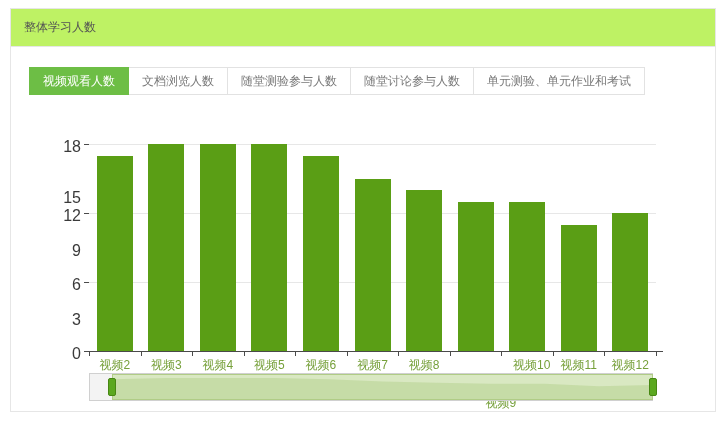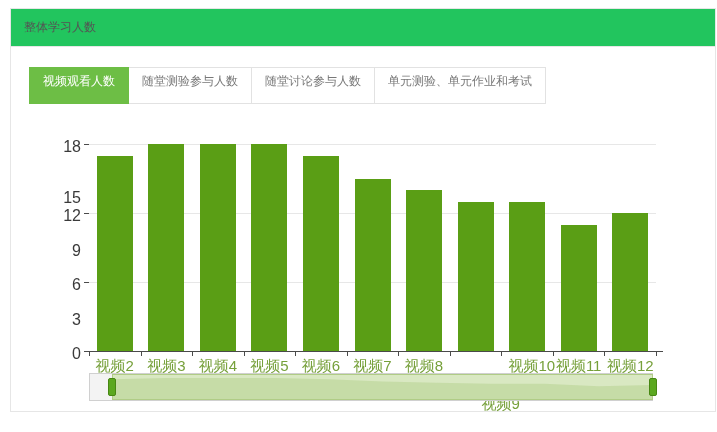--- a/index.html
+++ b/index.html
@@ -1,52 +1,53 @@
 <!DOCTYPE html>
 <html><head>
 <meta charset="utf-8">
 <style>
   * { margin:0; padding:0; box-sizing:border-box; }
   html,body { width:717px; height:432px; background:#fff;
     font-family:"Liberation Sans","DejaVu Sans",sans-serif; }
   .card { position:absolute; left:10px; top:8px; width:706px; height:404px;
     background:#fff; border:1px solid #e6e6e6; }
-  .card-header { height:38px; background:#22c55e; border-bottom:1px solid #e6e6e6;
+  .card-header { height:38px; background:#bef264; border-bottom:1px solid #e6e6e6;
     display:flex; align-items:center; padding-left:13px; }
   .card-title { font-size:12px; color:#545454; }
   .tabs { position:absolute; left:18px; top:58px; display:flex; }
-  .tab { height:37px; line-height:26px; padding:0 13px; font-size:12px; color:#787878;
+  .tab { height:28px; line-height:26px; padding:0 13px; font-size:12px; color:#787878;
     background:#fff; border:1px solid #e2e2e2; margin-left:-1px; cursor:pointer;
     white-space:nowrap; }
   .tab.active { background:#6dbe45; border-color:#6dbe45; color:#fff; margin-left:0; position:relative; z-index:2; }
   .chart { position:absolute; left:0; top:112px; width:706px; height:292px; }
   .gridline { position:absolute; height:1px; background:#e7e7e7; }
   .ytick-label { position:absolute; width:30px; text-align:right; font-size:16px; color:#3a3a3a; }
   .ytick-mark { position:absolute; width:5px; height:1px; background:#4a4a4a; }
   .bar { position:absolute; background:#5a9e15; }
   .x-axis { position:absolute; height:1px; background:#4a4a4a; }
   .xtick-mark { position:absolute; width:1px; height:4px; background:#4a4a4a; }
-  .xtick-label { position:absolute; font-size:15px; color:#76a03a; text-align:center; }
+  .xtick-label { position:absolute; font-size:12px; color:#76a03a; text-align:center; }
   .slider-track { position:absolute; border:1px solid #d0d0d0; background:#fbfbfb; }
   .slider-unselected { position:absolute; background:#f3f3f3; border-right:1px solid #d8d8d8; }
   .slider-selected { position:absolute; background:#d9e8c2; border:1px solid #b0cc86; }
   .slider-shadow { position:absolute; left:0; top:0; }
   .slider-handle { position:absolute; width:8px; height:18px; background:#5ba81f;
     border:1px solid #478713; border-radius:2px; cursor:ew-resize;
     background-image:repeating-linear-gradient(90deg, transparent 0 1px, rgba(255,255,255,.65) 1px 2px, transparent 2px 3px); }
 </style>
 </head>
 <body>
 
 <div class="card">
   <div class="card-header">
     <span class="card-title">整体学习人数</span>
   </div>
   <div class="tabs">
       <div class="tab active">视频观看人数</div>
+      <div class="tab">文档浏览人数</div>
       <div class="tab">随堂测验参与人数</div>
       <div class="tab">随堂讨论参与人数</div>
       <div class="tab">单元测验、单元作业和考试</div>
     </div>
   <div class="chart">
       <div class="gridline" style="left: 78px; width: 567px; top: 161px;"></div>
       <div class="gridline" style="left: 78px; width: 567px; top: 92px;"></div>
       <div class="gridline" style="left: 78px; width: 567px; top: 23px;"></div>
       <div class="ytick-label" style="left: 40px; top: 224px;">0</div>
       <div class="ytick-mark" style="left: 73px; top: 230px;"></div>

